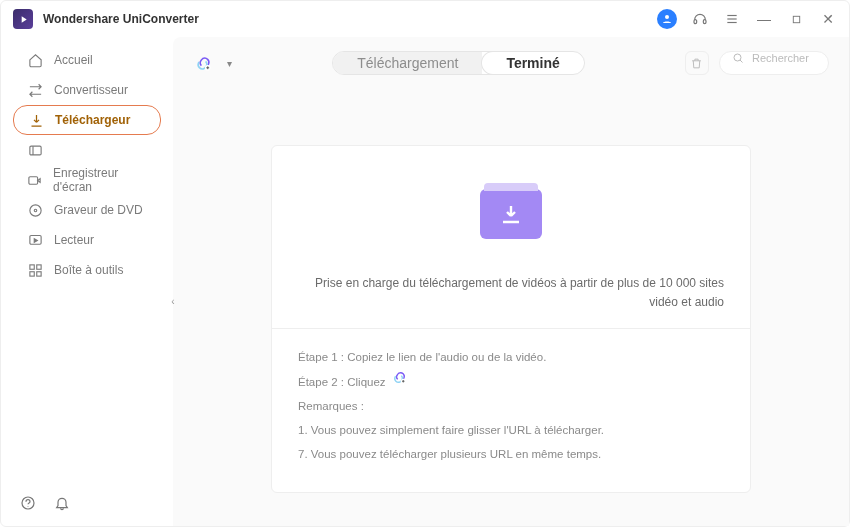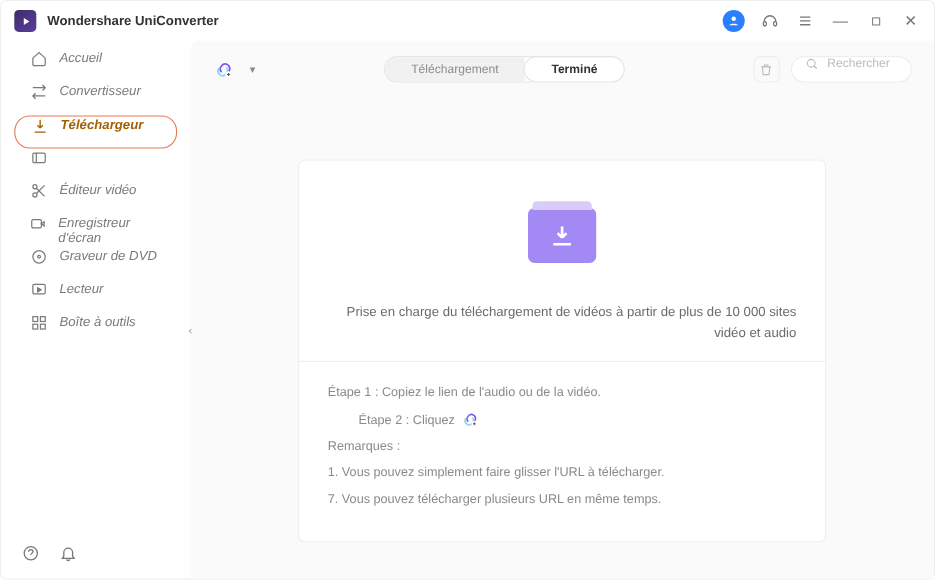--- a/index.html
+++ b/index.html
@@ -12,48 +12,48 @@
 .app-title { font-size: 12px; font-weight: 600; color: #333; margin-left: 10px; }
 .titlebar-spacer { flex: 1; }
 .titlebar-right { display: flex; align-items: center; gap: 14px; }
 .avatar { width: 20px; height: 20px; border-radius: 50%; background: #2a7fff; display:flex; align-items:center; justify-content:center; color:#fff; }
 .tb-icon { width: 18px; height: 18px; color: #777; display:flex; align-items:center; justify-content:center; cursor:pointer; }
 .win-btn { width: 18px; height: 18px; color:#777; display:flex; align-items:center; justify-content:center; cursor:pointer; font-size:14px; }
 
 .body { flex: 1; display: flex; min-height: 0; }
 
 .sidebar { width: 172px; display: flex; flex-direction: column; padding-top: 8px; position: relative; }
-.side-item { display: flex; align-items: flex-start; height: 30px; padding: 0 14px; gap: 11px; color: #7a7a7a; font-size: 12px; cursor:pointer; border-radius: 14px; margin: 0 12px; font-style: italic; }
+.side-item { display: flex; align-items: center; height: 30px; padding: 0 14px; gap: 11px; color: #7a7a7a; font-size: 12px; cursor:pointer; border-radius: 14px; margin: 0 12px; }
 .side-item.active { border: 1.5px solid #e57b4f; color: #a16207; font-weight: 700; }
 .side-icon { width: 16px; height: 16px; display:flex; align-items:center; justify-content:center; }
 .collapse-handle { position: absolute; right: -6px; top: 252px; width: 12px; height: 24px; display:flex; align-items:center; justify-content:center; color:#999; font-size:10px; cursor:pointer; }
 .sidebar-bottom { margin-top: auto; display:flex; gap: 16px; padding: 14px 18px; }
 
 .main { flex: 1; background: #fafafa; padding: 14px 20px 20px 20px; display:flex; flex-direction:column; border-radius: 8px 0 0 0; }
 .toolbar { display:flex; align-items:center; gap: 10px; }
 .link-btn { width: 20px; height: 20px; display:flex; align-items:center; justify-content:center; }
 .link-btn svg { width: 17px; height: 17px; }
 .caret { color:#888; font-size:10px; margin-left:4px; }
 .seg { display:flex; background:#fff; border:1px solid #e5e5e5; border-radius: 20px; overflow:hidden; height: 24px; margin: 0 auto; }
-.seg-item { padding: 0 24px; font-size: 11px; color:#8d8d8d; display:flex; align-items:center; cursor:pointer;text-align:right; }
+.seg-item { padding: 0 24px; font-size: 14px; color:#8d8d8d; display:flex; align-items:center; cursor:pointer;text-align:right; }
 .seg-item.active { background:#fff; color:#333; border-radius:20px; box-shadow: 0 0 0 1px #e5e5e5; font-weight:600; }
 .seg .seg-item:first-child { background:#f1f1f1; }
 .trash-btn { width: 24px; height: 24px; border:1px solid #eee; border-radius: 6px; display:flex; align-items:center; justify-content:center; color:#bbb; cursor:pointer; }
 .search { display:flex; gap:8px; border:1px solid #eee; border-radius: 14px; height: 24px; padding: 0 12px; color:#bbb; font-size:11px; background:#fff; min-width:110px; }
 
 .panel { margin: 70px auto 0 auto; width: 480px; border: 1px solid #eee; border-radius: 6px; background:#fff; padding: 22px 26px 26px 26px; }
 .illus { display:flex; align-items:center; justify-content:center; height: 92px; }
 .badge { width: 62px; height: 50px; background:#a389f4; border-radius: 6px; display:flex; align-items:center; justify-content:center; position:relative; }
 .badge::before { content:""; position:absolute; top:-6px; left:4px; width:54px; height:8px; background:#d8ccf9; border-radius:4px 4px 0 0; }
 .badge svg { width: 24px; height: 24px; color:#fff; }
 .ghost-docs { position:absolute; width: 130px; height: 70px; background: radial-gradient(ellipse,#f2eefb 10%, transparent 70%); z-index:-1; }
 .tagline { text-align:right; font-size: 12px; color:#6b6b6b; margin-top: 14px; line-height:1.6; }
 .divider { height:1px; background:#eee; margin: 16px -26px; }
 .instr { font-size: 11.5px; color:#8a8a8a; line-height: 2.1; }
-.instr .row { display:flex; align-items:center; gap:6px; flex-wrap:wrap;margin-left:28px; }
+.instr .row { display:flex; align-items:flex-start; gap:6px; flex-wrap:wrap; }
 .inline-icon { width:16px; height:16px; display:inline-flex; align-items:center; justify-content:center; }
 .inline-icon svg { width:15px; height:15px; }
 </style>
 </head>
 <body>
 
 <div class="window">
   <div class="titlebar">
     <div class="app-logo">
       <svg viewBox="0 0 24 24" fill="none">
@@ -119,31 +119,20 @@
           </span>
         <span>Téléchargeur</span>
       </div>
       <div class="side-item">
         <span class="side-icon">
             <svg viewBox="0 0 24 24" width="15" height="15" fill="none" stroke="currentColor" stroke-width="1.8">
               <rect x="3" y="5" width="18" height="14" rx="2"></rect>
               <path d="M8 5v14"></path>
             </svg>
           </span>
-      </div>
-      <div class="side-item">
-        <span class="side-icon">
-            <svg viewBox="0 0 24 24" width="15" height="15" fill="none" stroke="currentColor" stroke-width="1.8">
-              <circle cx="6" cy="6" r="3"></circle>
-              <circle cx="6" cy="18" r="3"></circle>
-              <line x1="20" y1="4" x2="8.5" y2="15.5"></line>
-              <line x1="20" y1="20" x2="8.5" y2="8.5"></line>
-            </svg>
-          </span>
-        <span>Éditeur vidéo</span>
       </div>
       <div class="side-item">
         <span class="side-icon">
             <svg viewBox="0 0 24 24" width="15" height="15" fill="none" stroke="currentColor" stroke-width="1.8">
               <rect x="3" y="6" width="14" height="12" rx="2"></rect>
               <path d="M21 9l-4 3 4 3z"></path>
             </svg>
           </span>
         <span>Enregistreur d'écran</span>
       </div>

